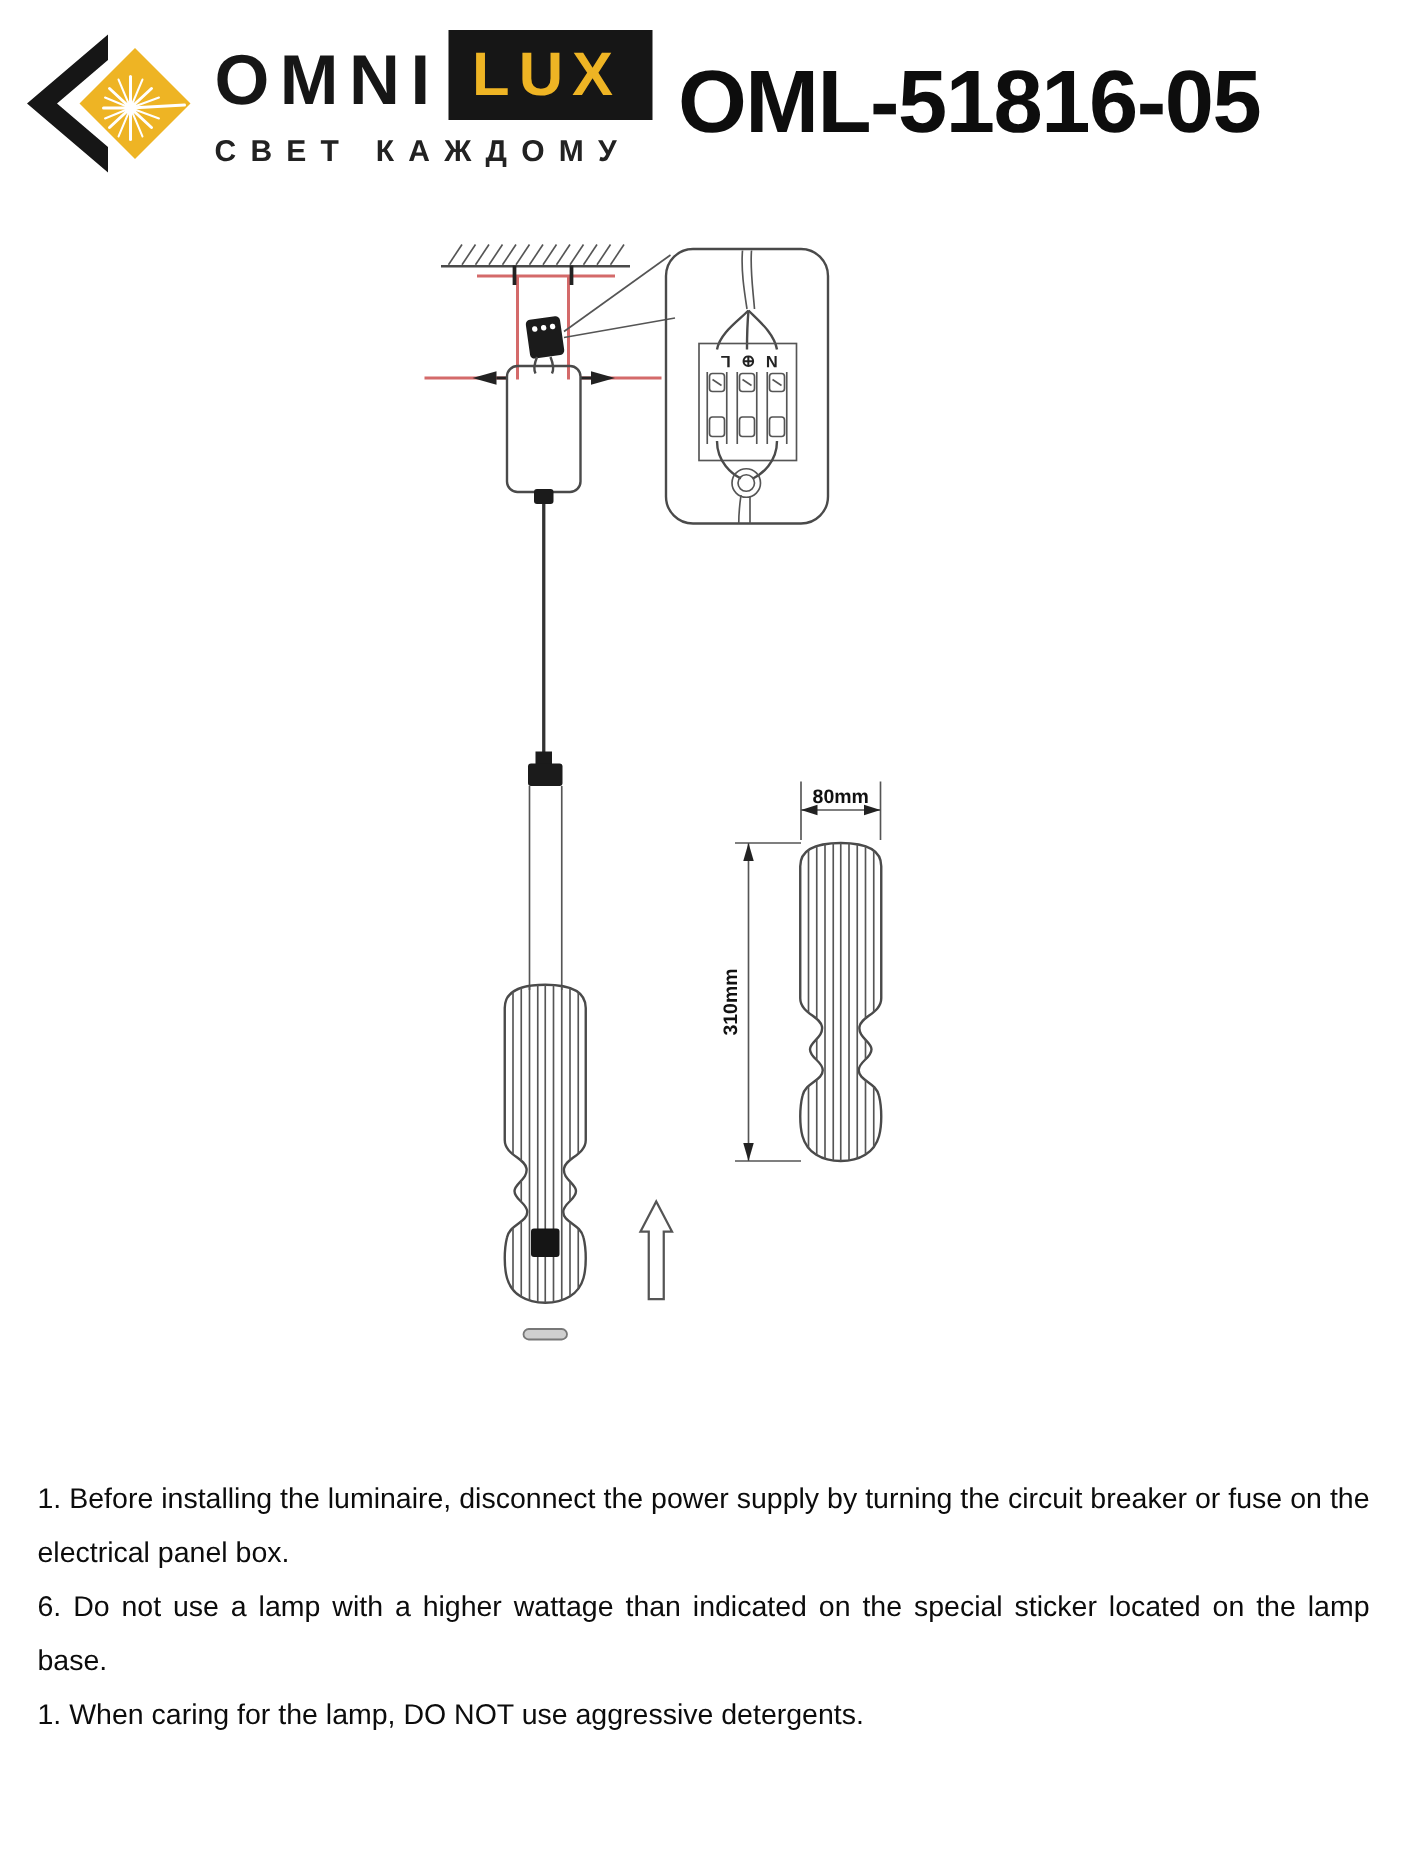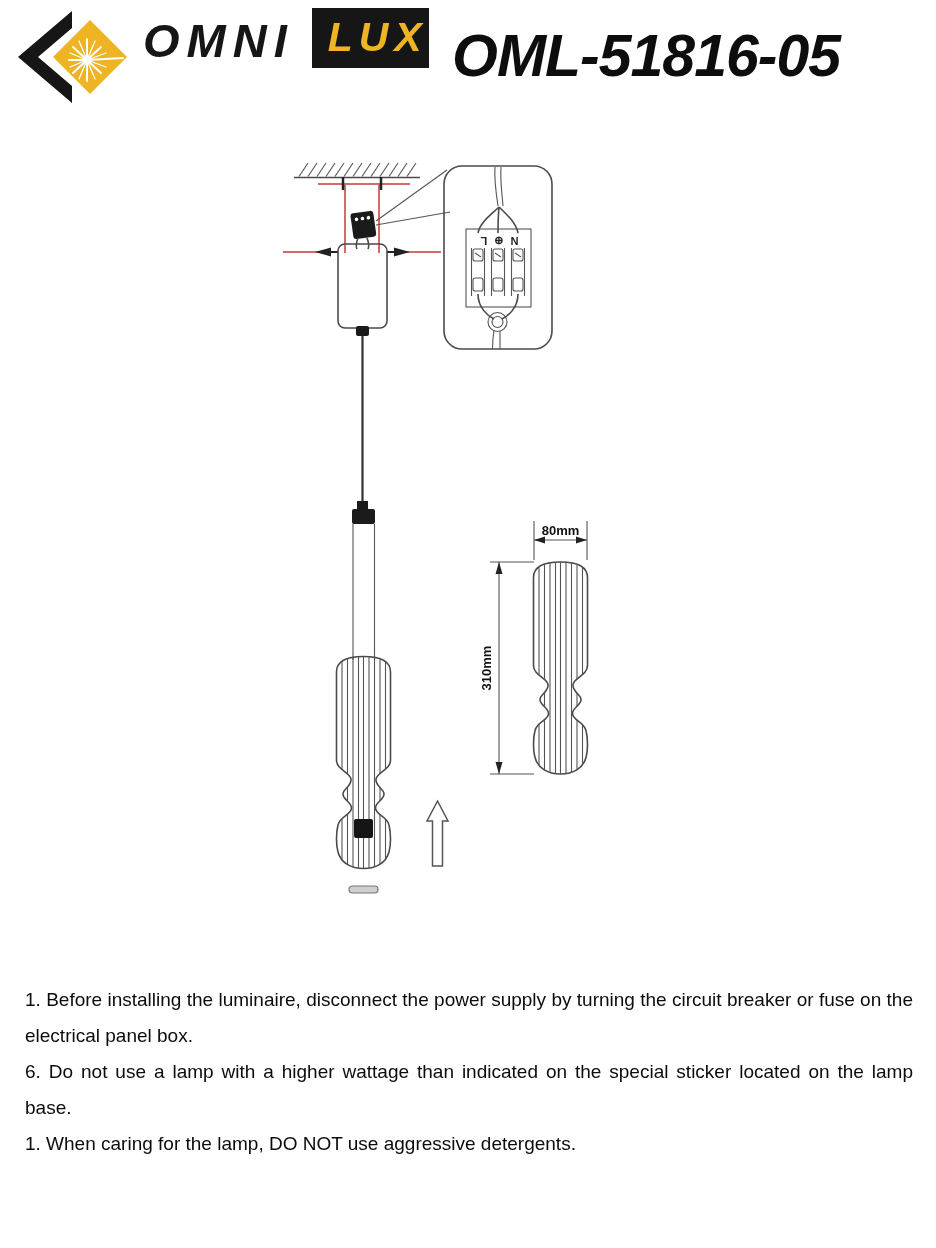--- a/index.html
+++ b/index.html
@@ -6,29 +6,29 @@
     --brand_yellow:#eeb424;
     --guide_red:#d46a6a;
     --ink:#1b1b1b;
     --line:#4a4a4a;
   }
   *{box-sizing:border-box;}
   body{margin:0;background:#ffffff;font-family:"Liberation Sans",sans-serif;}
   .page{position:relative;width:936px;height:1248px;background:#fff;overflow:hidden;}
 
   
-  .header{position:absolute;left:0;top:0;width:936px;height:120px;font-style:italic;}
+  .header{position:absolute;left:0;top:12px;width:936px;height:120px;}
   .logo{position:absolute;left:10px;top:5px;display:flex;align-items:flex-start;}
   .logo-mark{width:125px;height:105px;}
   .logo-text{margin-left:8px;display:flex;flex-direction:column;}
   .logo-row{display:flex;align-items:center;height:64px;}
   .omni{font-size:47px;font-weight:bold;letter-spacing:7px;color:#161616;line-height:1;margin-top:6px;}
-  .luxbox{margin-left:18px;margin-top:2px;background:#161616;color:var(--brand_yellow);
+  .luxbox{margin-left:5px;margin-top:2px;background:#161616;color:var(--brand_yellow);
           font-size:41px;font-weight:bold;letter-spacing:6px;
-          padding:9px 1px 10px 16px;line-height:1;}
+          padding:9px 20px 10px 16px;line-height:1;}
   .tagline{margin-top:9px;font-size:20px;font-weight:bold;letter-spacing:9.5px;color:#222;white-space:nowrap;}
   .model{position:absolute;left:452px;top:22px;width:460px;text-align:left;
          font-size:59px;font-weight:bold;letter-spacing:-1px;color:#0d0d0d;white-space:nowrap;}
 
   
   .diagram{position:absolute;left:0;top:120px;width:936px;height:860px;}
   .stroke{stroke:var(--line);stroke-width:1.6;fill:none;}
   .thin{stroke:#555;stroke-width:1.1;fill:none;}
   .red{stroke:var(--guide_red);stroke-width:2;fill:none;}
   .blkfill{fill:#222;stroke:none;}
@@ -70,20 +70,21 @@
             <line x1="77" y1="55" x2="60" y2="62"></line>
           </g>
           <circle cx="77" cy="55" r="4" fill="#ffffff" stroke="none"></circle>
         </g>
       </svg>
       <div class="logo-text">
         <div class="logo-row">
           <span class="omni">OMNI</span>
           <span class="luxbox">LUX</span>
         </div>
+        <span class="tagline">СВЕТ КАЖДОМУ</span>
       </div>
     </div>
     <div class="model">OML-51816-05</div>
   </div>
 
   <svg class="diagram" viewBox="0 120 936 860">
     <defs>
       <clipPath id="clipMain">
         <path d="M336.5,672 C336.5,663 343,656.5 363.5,656.5 C384,656.5 390.5,663 390.5,672
                  L390.5,760 C390.5,770 377,772 376,779 C375,786 384,789 384,794

